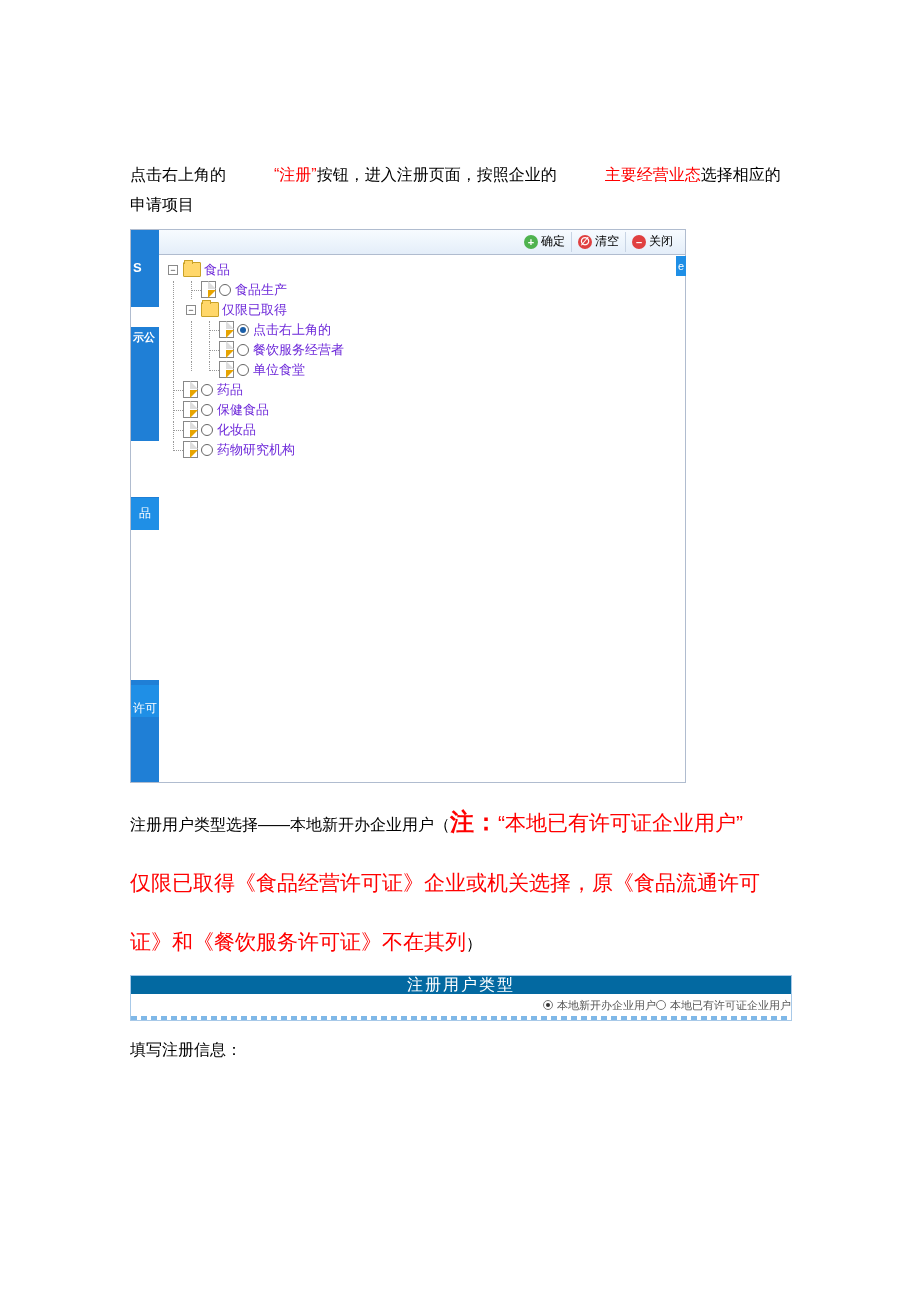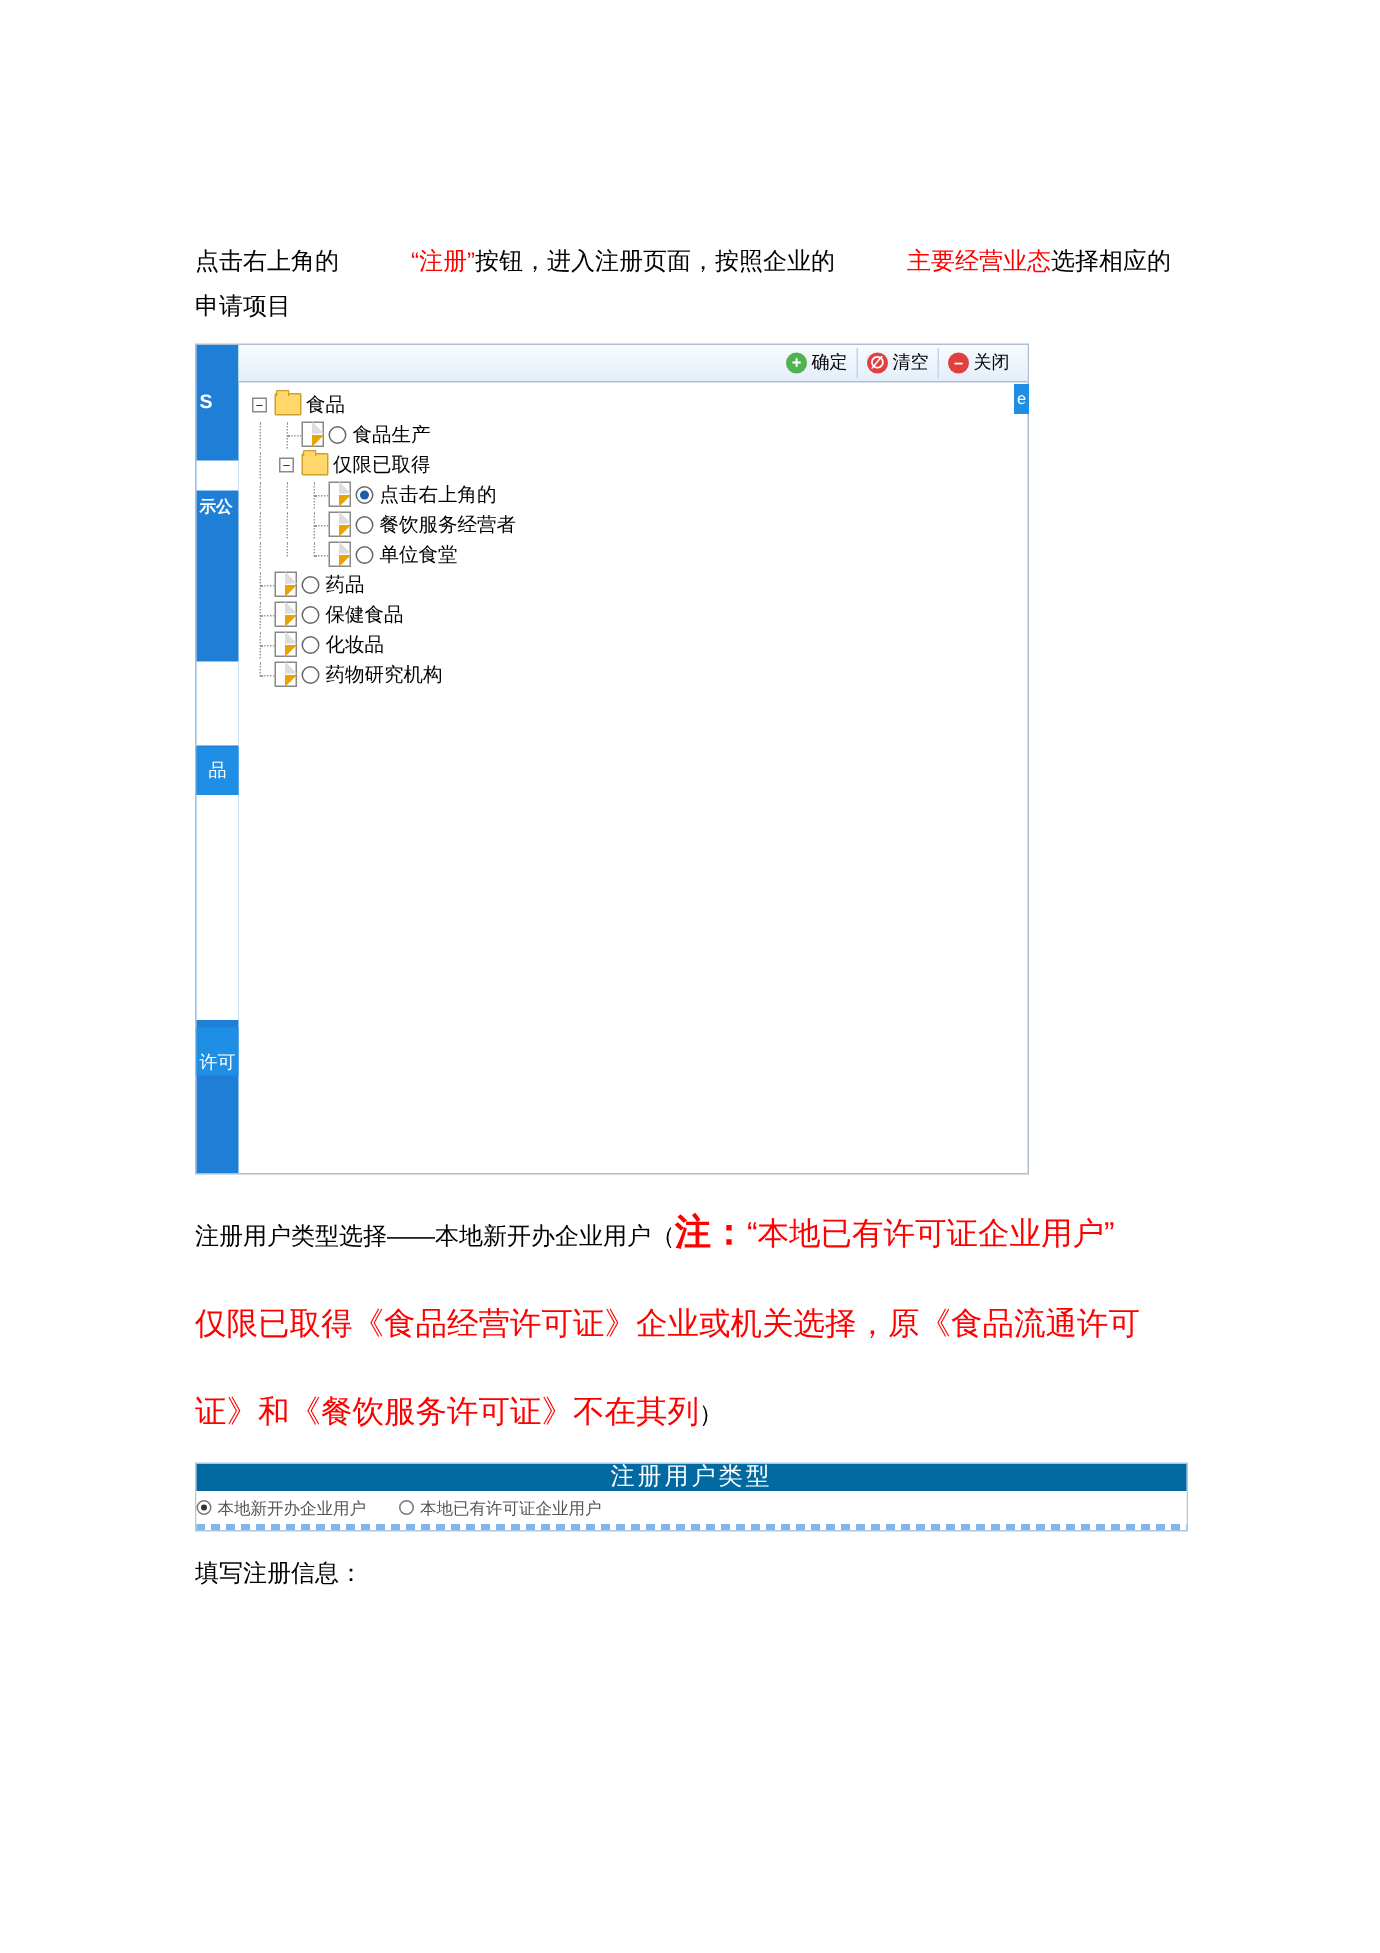--- a/index.html
+++ b/index.html
@@ -161,42 +161,41 @@
     border: 1px solid #666; margin-right: 4px; display:inline-block;
     box-sizing: border-box;
     position: relative;
     background:#fff;
   }
   .radio-dot.checked::after {
     content:""; position:absolute; left:2px; top:2px;
     width:6px; height:6px; border-radius:50%;
     background:#1a5ea8;
   }
-  .node-label { font-size: 13px; color:#000000; }
+  .node-label { font-size: 13px; color:#6d28d9; }
 
   
   .ut-box {
     width: 660px;
     margin: 4px 0 14px 0;
     border: 1px solid #a8c9e8;
     font-size: 11px;
   }
   .ut-header {
     background: #0369a1;
     color: #fff;
     text-align: center;
     height: 18px; line-height: 18px;
     font-size: 16px;
     letter-spacing: 2px;
   }
   .ut-body {
     height: 22px;
-    display:flex; align-items:center; justify-content:flex-start;
+    display:flex; align-items:center; justify-content:flex-end;
     background:#fff;
-    gap: 22px;
     color:#555;
   }
   .ut-decor { height:4px;
     background: repeating-linear-gradient(90deg,#7fb8e8 0 6px,#fff 6px 10px);
   }
   .ut-radio {
     display:flex; align-items:center; gap:4px;
   }
   .ut-r {
     width:10px;height:10px;border:1px solid #777;border-radius:50%;

